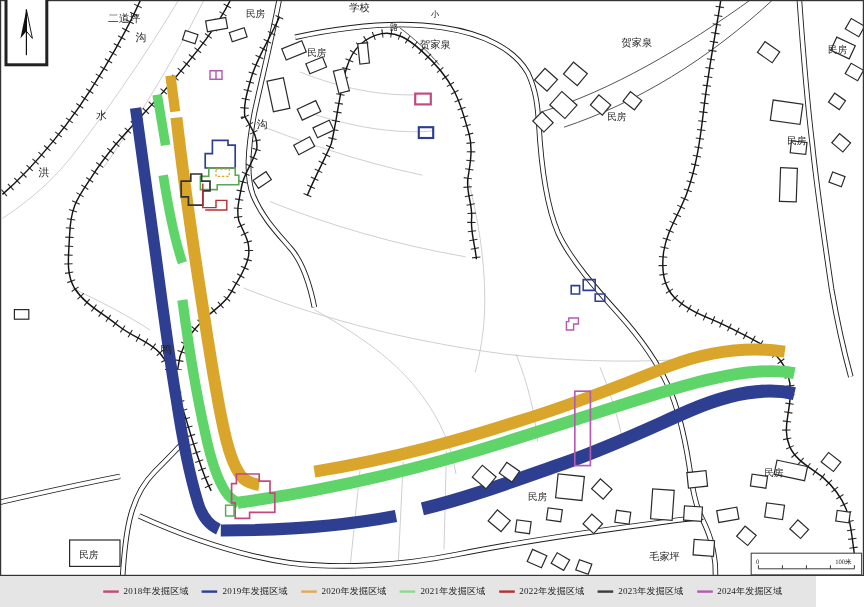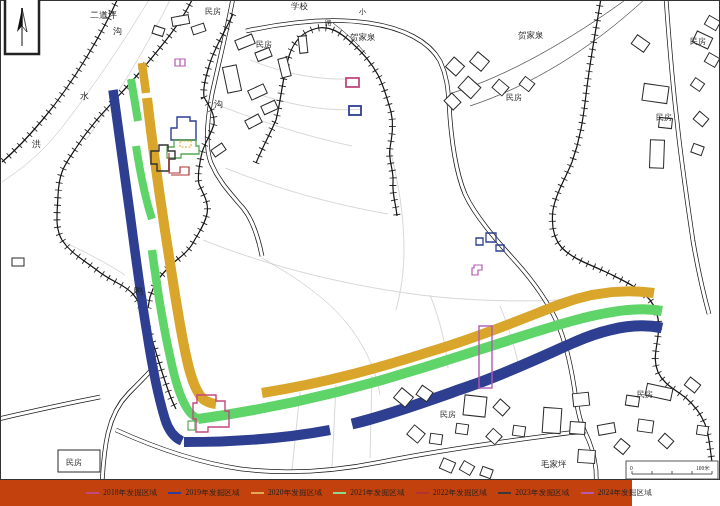--- a/index.html
+++ b/index.html
@@ -1,20 +1,20 @@
 <!DOCTYPE html>
 <html><head>
 <meta charset="utf-8">
 <style>
   html,body{margin:0;padding:0;background:#ffffff;}
   #page{position:relative;width:720px;height:506px;background:#fff;overflow:hidden;
         font-family:"Liberation Serif","DejaVu Serif",serif;}
   #map-wrap{position:absolute;left:0;top:0;width:720px;height:480px;}
   svg text{fill:#222;}
-  #legend{position:absolute;left:0;top:480px;width:632px;height:26px;background:#c2410c;}
+  #legend{position:absolute;left:0;top:480px;width:680px;height:26px;background:#e5e5e5;}
   #legend-inner{position:absolute;left:86px;top:0;width:566px;height:26px;
     display:flex;justify-content:space-between;align-items:center;}
   .lg-item{display:flex;align-items:center;gap:4px;white-space:nowrap;}
   .lg-sw{display:inline-block;width:13px;height:2px;}
   .lg-tx{font-size:7.5px;color:#222;letter-spacing:.2px;}
 </style>
 </head>
 <body>
 
 <div id="page">

